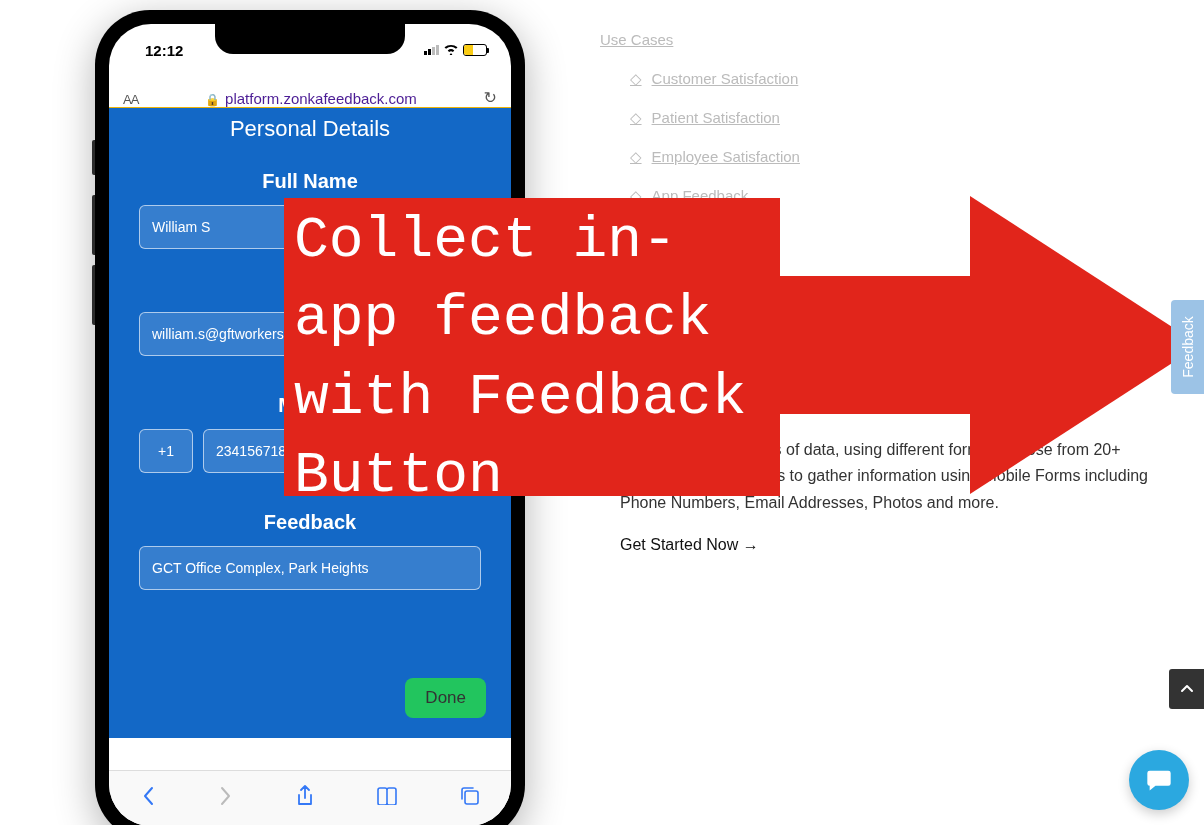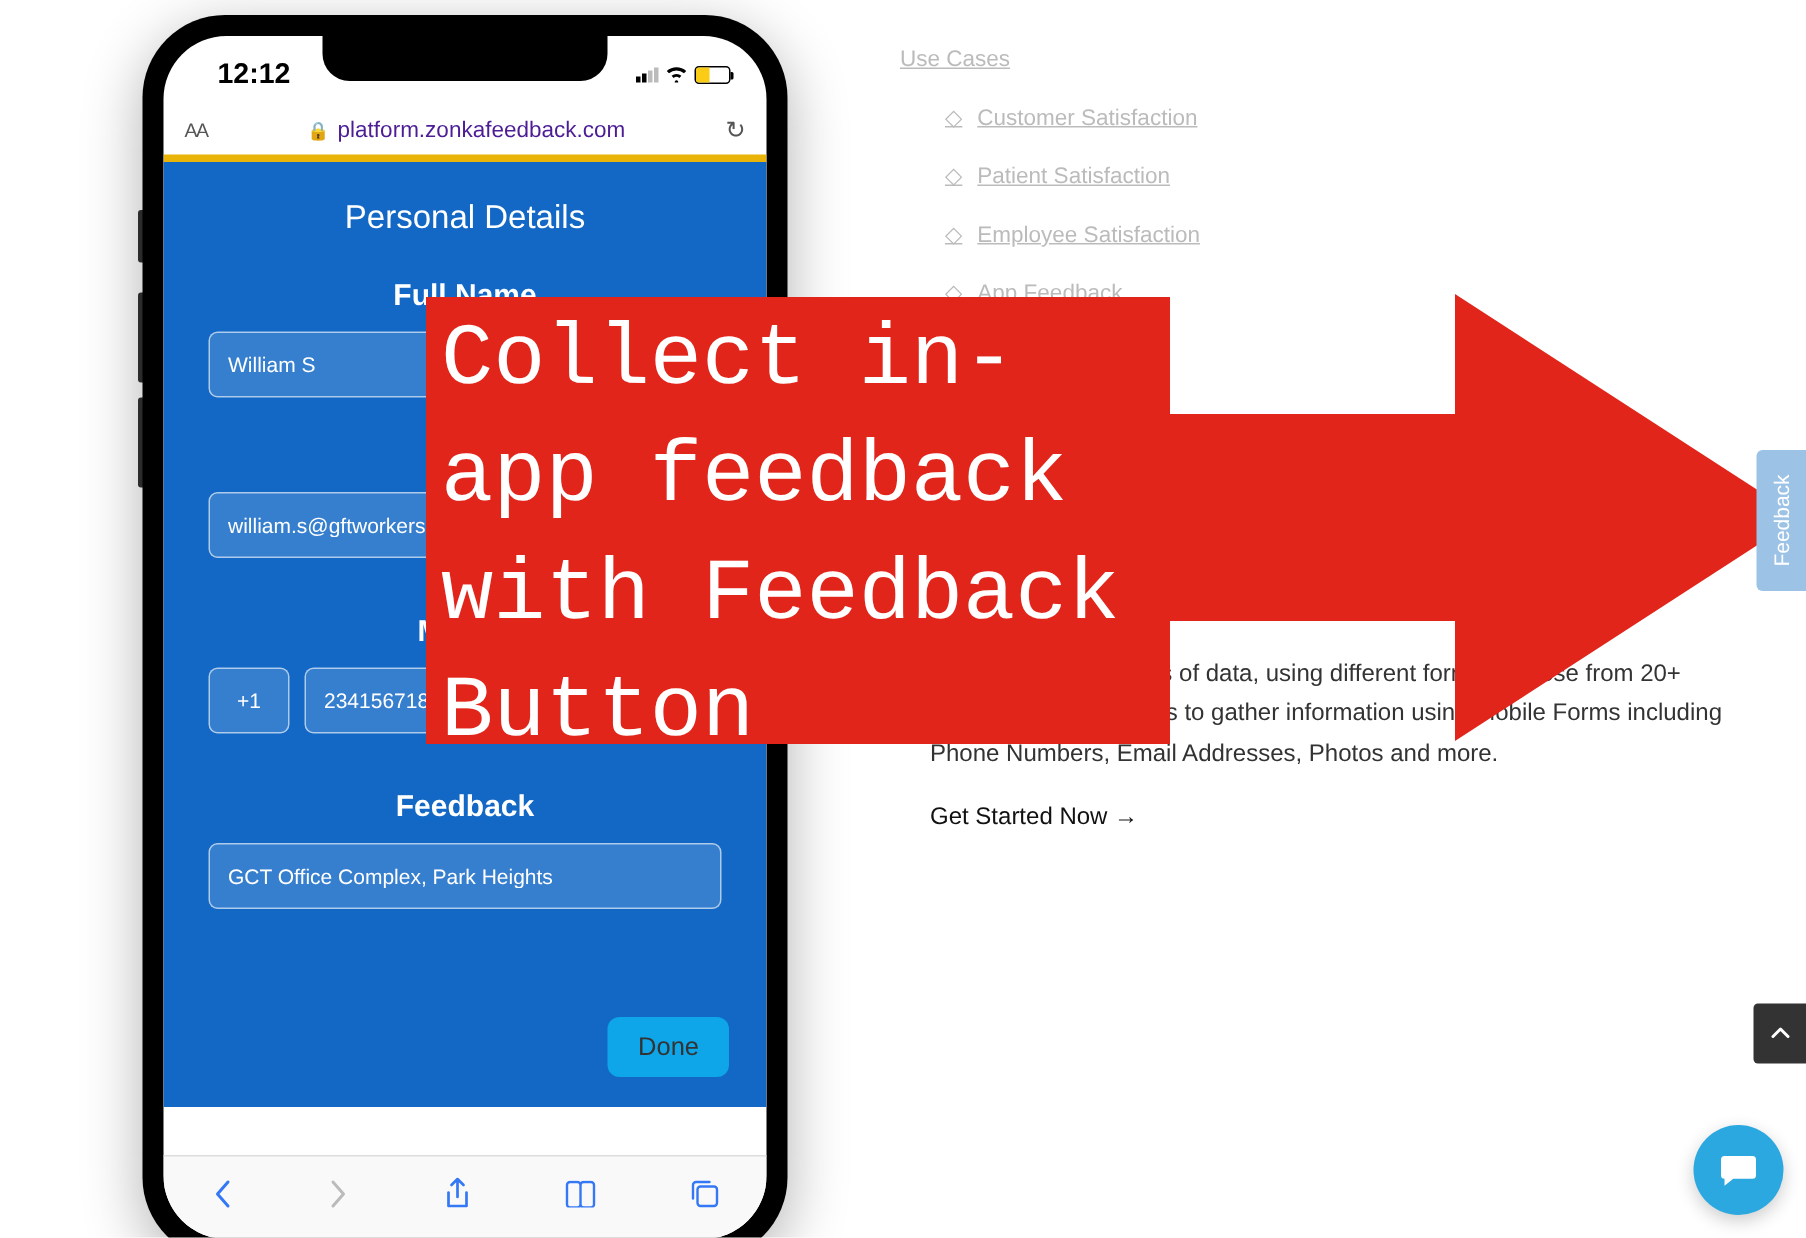--- a/index.html
+++ b/index.html
@@ -52,58 +52,58 @@
     .phone-side-btn3 { position: absolute; left: -3px; top: 255px; width: 4px; height: 60px; background: #333; border-radius: 2px 0 0 2px; }
     .phone-side-btn4 { position: absolute; right: -3px; top: 190px; width: 4px; height: 90px; background: #333; border-radius: 0 2px 2px 0; }
 
     
     .status-bar {
       height: 46px;
       display: flex;
       align-items: center;
       justify-content: space-between;
       padding: 0 24px;
-      font-size: 19px;
+      font-size: 15px;
       font-weight: 600;
     }
     .status-bar .time { padding-left: 12px; padding-top: 6px;}
     .status-bar .right { display: flex; align-items: center; gap: 4px; padding-top: 6px;}
     .signal { display: flex; gap: 1px; align-items: flex-end; }
     .signal span { width: 3px; background:#000; }
     .signal span:nth-child(1){height:4px}
     .signal span:nth-child(2){height:6px}
     .signal span:nth-child(3){height:8px;background:#bbb}
     .signal span:nth-child(4){height:10px;background:#bbb}
     .wifi { font-size: 13px; }
     .battery { width: 24px; height: 12px; border: 1px solid #000; border-radius: 3px; position: relative; }
     .battery::after { content:''; position:absolute; right:-3px; top:3px; width:2px; height:5px; background:#000; border-radius:0 1px 1px 0; }
     .battery-fill { width: 40%; height: 100%; background: #facc15; border-radius:2px 0 0 2px;}
 
     
     .url-bar {
       height: 38px;
       display: flex;
-      align-items: center;
+      align-items: flex-end;
       padding: 0 14px;
       gap: 28px;
-      border-bottom: 5px solid #eab308;
+      border-bottom: 1px solid #eab308;
       font-size: 15px;
       color: #555;
     }
     .url-bar .aa { font-size: 13px; font-weight:500; letter-spacing:-1px;}
     .url-text { flex: 1; text-align: center; font-size: 15px; color:#4c1d95;}
     .url-text .lock { margin-right: 5px; font-size: 12px; }
     .reload { font-size: 16px; color:#555; }
 
     
     .blue-area {
       background: #1368c6;
       height: 630px;
       color: #fff;
-      padding: 24px 30px;
+      padding: 8px 30px;
       text-align: center;
       position: relative;
     }
     .blue-title { font-size: 22px; font-weight: 400; margin-bottom: 28px; }
     .field-label { font-size: 20px; margin-bottom: 12px; margin-top: 20px; font-weight: bold;}
     .field-input {
       width: 100%;
       height: 44px;
       background: rgba(255,255,255,0.15);
       border: 1px solid rgba(255,255,255,0.6);
@@ -114,21 +114,21 @@
       text-align: left;
       margin-bottom: 18px;
     }
     .phone-row { display: flex; gap: 10px; }
     .phone-row .cc { width: 54px; flex:none; text-align:center;}
     .phone-row .num { flex: 1; }
     .done-btn {
       position: absolute;
       right: 25px;
       bottom: 20px;
-      background: #0ea5e9;
+      background: #22c55e;
       color: #333;
       border: none;
       border-radius: 8px;
       padding: 10px 20px;
       font-size: 17px;
       cursor: pointer;
     }
     
     .safari-bar {
       position: absolute;

